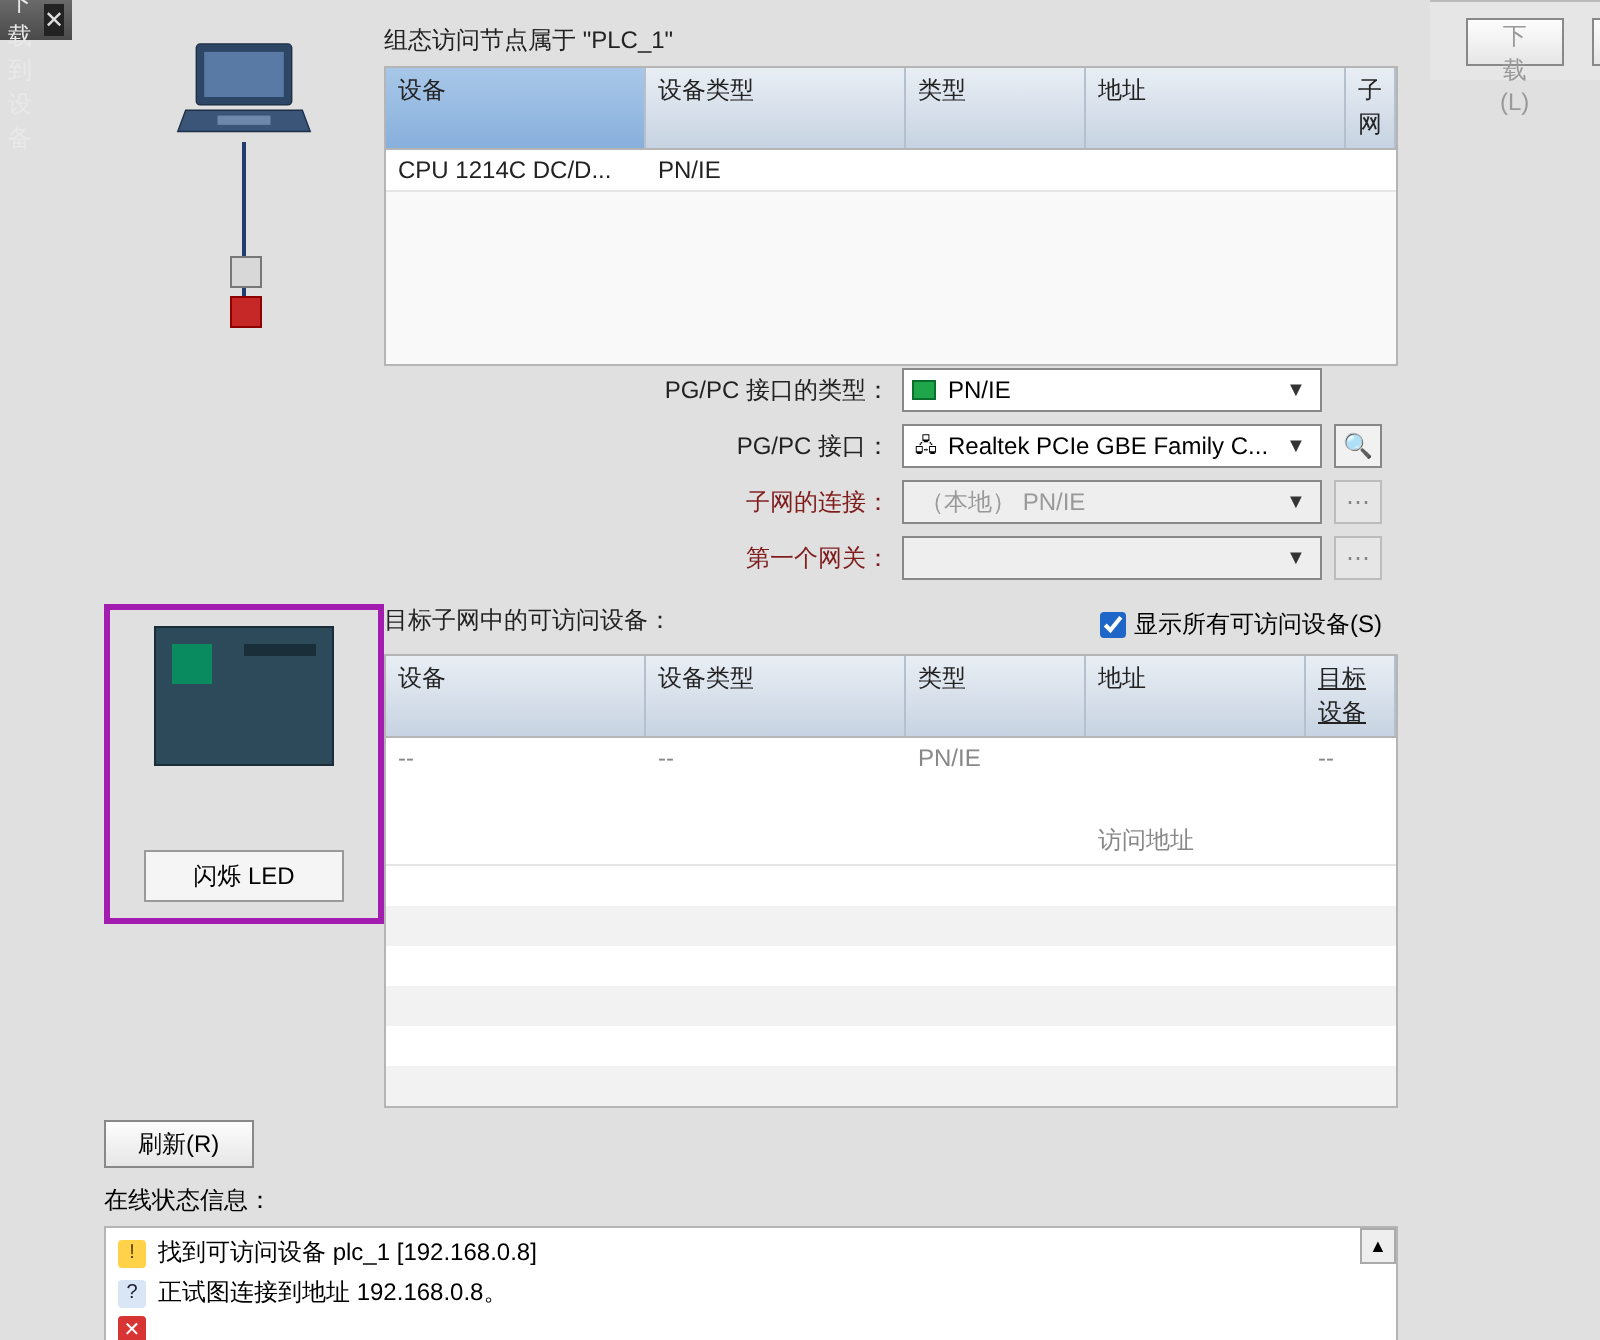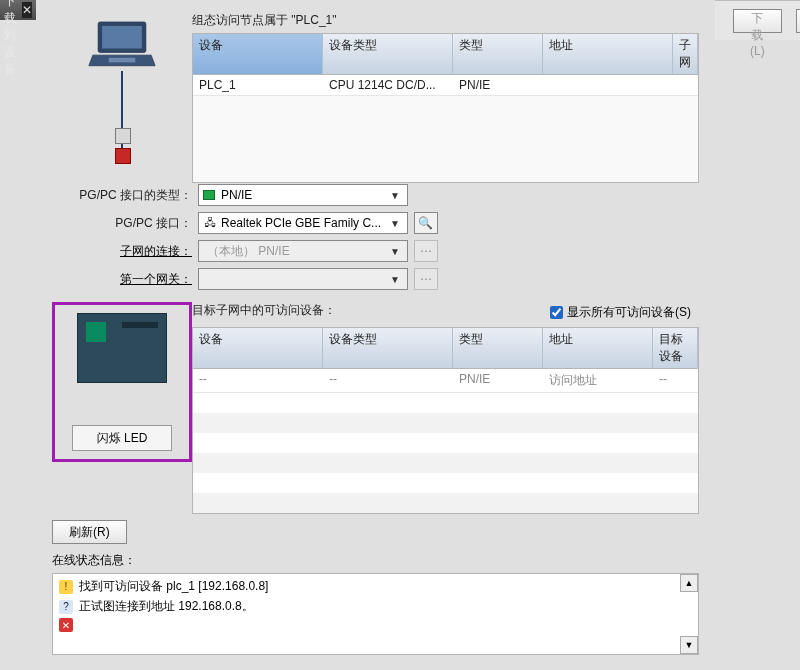--- a/index.html
+++ b/index.html
@@ -17,42 +17,42 @@
   .right-col { flex:1; display:flex; flex-direction:column; }
   .section-label { font-size: 12px; margin-bottom: 4px; color:#222; }
   .table { background:#fff; border:1px solid #b5b5b5; }
   .thead { display:flex; background: linear-gradient(#e9eef4,#c7d3e2); border-bottom:1px solid #b5b5b5; }
   .th { padding:3px 6px; border-right:1px solid #b5c0cf; font-size:12px; color:#222; }
   .th.dev{width:130px;background:linear-gradient(#a8c7e8,#88b0dc);} .th.dtype{width:130px;} .th.type{width:90px;} .th.addr{width:130px;} .th.sub{flex:1;}
   .trow { display:flex; border-bottom:1px solid #e6e6e6; }
   .td { padding:3px 6px; font-size:12px; color:#222; }
   .td.dev{width:130px;} .td.dtype{width:130px;} .td.type{width:90px;} .td.addr{width:130px;} .td.sub{flex:1;}
   .blank-tbody { height: 86px; background:#f9f9f9; }
-  .conn-settings { margin-top: 22px; display:flex; flex-direction:column; gap:6px; align-items:flex-start; padding-right: 8px; }
+  .conn-settings { margin-top: 22px; display:flex; flex-direction:column; gap:6px; align-items:flex-end; padding-right: 8px; }
   .setting-row { display:flex; align-items:center; gap:6px; }
   .setting-row label { width: 140px; text-align:right; font-size:12px; color:#222; }
-  .setting-row.disabled label { color:#000000;text-decoration:underline; }
+  .setting-row.disabled label { color:#7f1d1d; }
   .combo { width: 210px; height:22px; border:1px solid #888; background:#fff; display:flex; align-items:center; padding:0 4px; justify-content:space-between; }
   .combo.disabled{ background:#eee; color:#999; }
   .combo .cicon{ width:14px; height:14px; display:inline-flex; align-items:center; justify-content:center; font-size:10px; }
   .combo .ctext{ flex:1; padding:0 4px; font-size:12px; overflow:hidden; text-overflow:ellipsis; white-space:nowrap; }
   .combo .carrow{ width:16px; text-align:center; color:#333; font-size:10px; }
   .iconbtn { width:24px; height:22px; border:1px solid #888; background:#f1f1f1; display:flex; align-items:center; justify-content:center; cursor:pointer; }
   .mid-area { display:flex; margin-top: 12px; }
   .device-panel { width:140px; border:3px solid #a21caf; height:160px; display:flex; flex-direction:column; align-items:center; justify-content:space-between; padding:8px; }
   .plc-img { width:90px; height:70px; background:#2d4a5b; border:1px solid #1a2e3a; position:relative; }
   .plc-img::before{content:""; position:absolute; top:8px; left:8px; width:20px; height:20px; background:#0a8a5f;}
   .plc-img::after{content:""; position:absolute; top:8px; right:8px; width:36px; height:6px; background:#1a2e3a;}
   .led-btn { width:100px; height:26px; border:1px solid #999; background:#f5f5f5; font-size:12px; cursor:pointer; }
   .mid-right { flex:1; display:flex; flex-direction:column; }
   .mid-head { display:flex; justify-content:space-between; align-items:center; margin-bottom:4px; padding-right:8px;}
   .chk { display:flex; align-items:center; gap:4px; font-size:12px;padding-left:16px; }
   .chk input { accent-color:#1e66c7; }
-  .table2 .th.dev{width:130px;} .table2 .th.dtype{width:130px;} .table2 .th.type{width:90px;} .table2 .th.addr{width:110px;} .table2 .th.tgt{flex:1;}
-  .table2 .td.dev{width:130px;} .table2 .td.dtype{width:130px;} .table2 .td.type{width:90px;} .table2 .td.addr{width:110px;} .table2 .td.tgt{flex:1;}
+  .table2 .th.dev{width:130px;} .table2 .th.dtype{width:130px;} .table2 .th.type{width:90px;} .table2 .th.addr{width:110px;} .table2 .th.tgt{flex:1;text-decoration:underline;}
+  .table2 .td.dev{width:130px;} .table2 .td.dtype{width:130px;} .table2 .td.type{width:90px;} .table2 .td.addr{width:110px;margin-top:40px;} .table2 .td.tgt{flex:1;}
   .table2 .trow.gray .td{color:#888;}
   .zebra { background:#fff; }
   .zebra .stripe{height:20px;} .zebra .stripe:nth-child(even){background:#f2f2f2;}
   .refresh-row{ display:flex; justify-content:flex-start; padding:6px 8px 0 0; }
   .btn { height:24px; padding:0 16px; border:1px solid #888; background:linear-gradient(#fdfdfd,#e6e6e6); font-size:12px; cursor:pointer; }
   .btn.disabled{ color:#999; cursor:default; }
   .status-area { margin-top:8px; }
   .status-label{ font-size:12px; margin-bottom:4px; }
   .status-box { border:1px solid #b5b5b5; background:#fff; height:82px; position:relative; }
   .status-lines { padding:4px 6px; display:flex; flex-direction:column; gap:3px; }
@@ -92,21 +92,20 @@
         <div class="section-label">组态访问节点属于 "PLC_1"</div>
         <div class="table">
           <div class="thead">
             <div class="th dev">设备</div>
             <div class="th dtype">设备类型</div>
             <div class="th type">类型</div>
             <div class="th addr">地址</div>
             <div class="th sub">子网</div>
           </div>
           <div class="trow">
-            <div class="td dev">PLC_1</div>
             <div class="td dtype">CPU 1214C DC/D...</div>
             <div class="td type">PN/IE</div>
             <div class="td sub"></div>
           </div>
           <div class="blank-tbody"></div>
         </div>
       </div>
     </div>
 
     <div class="conn-settings">

